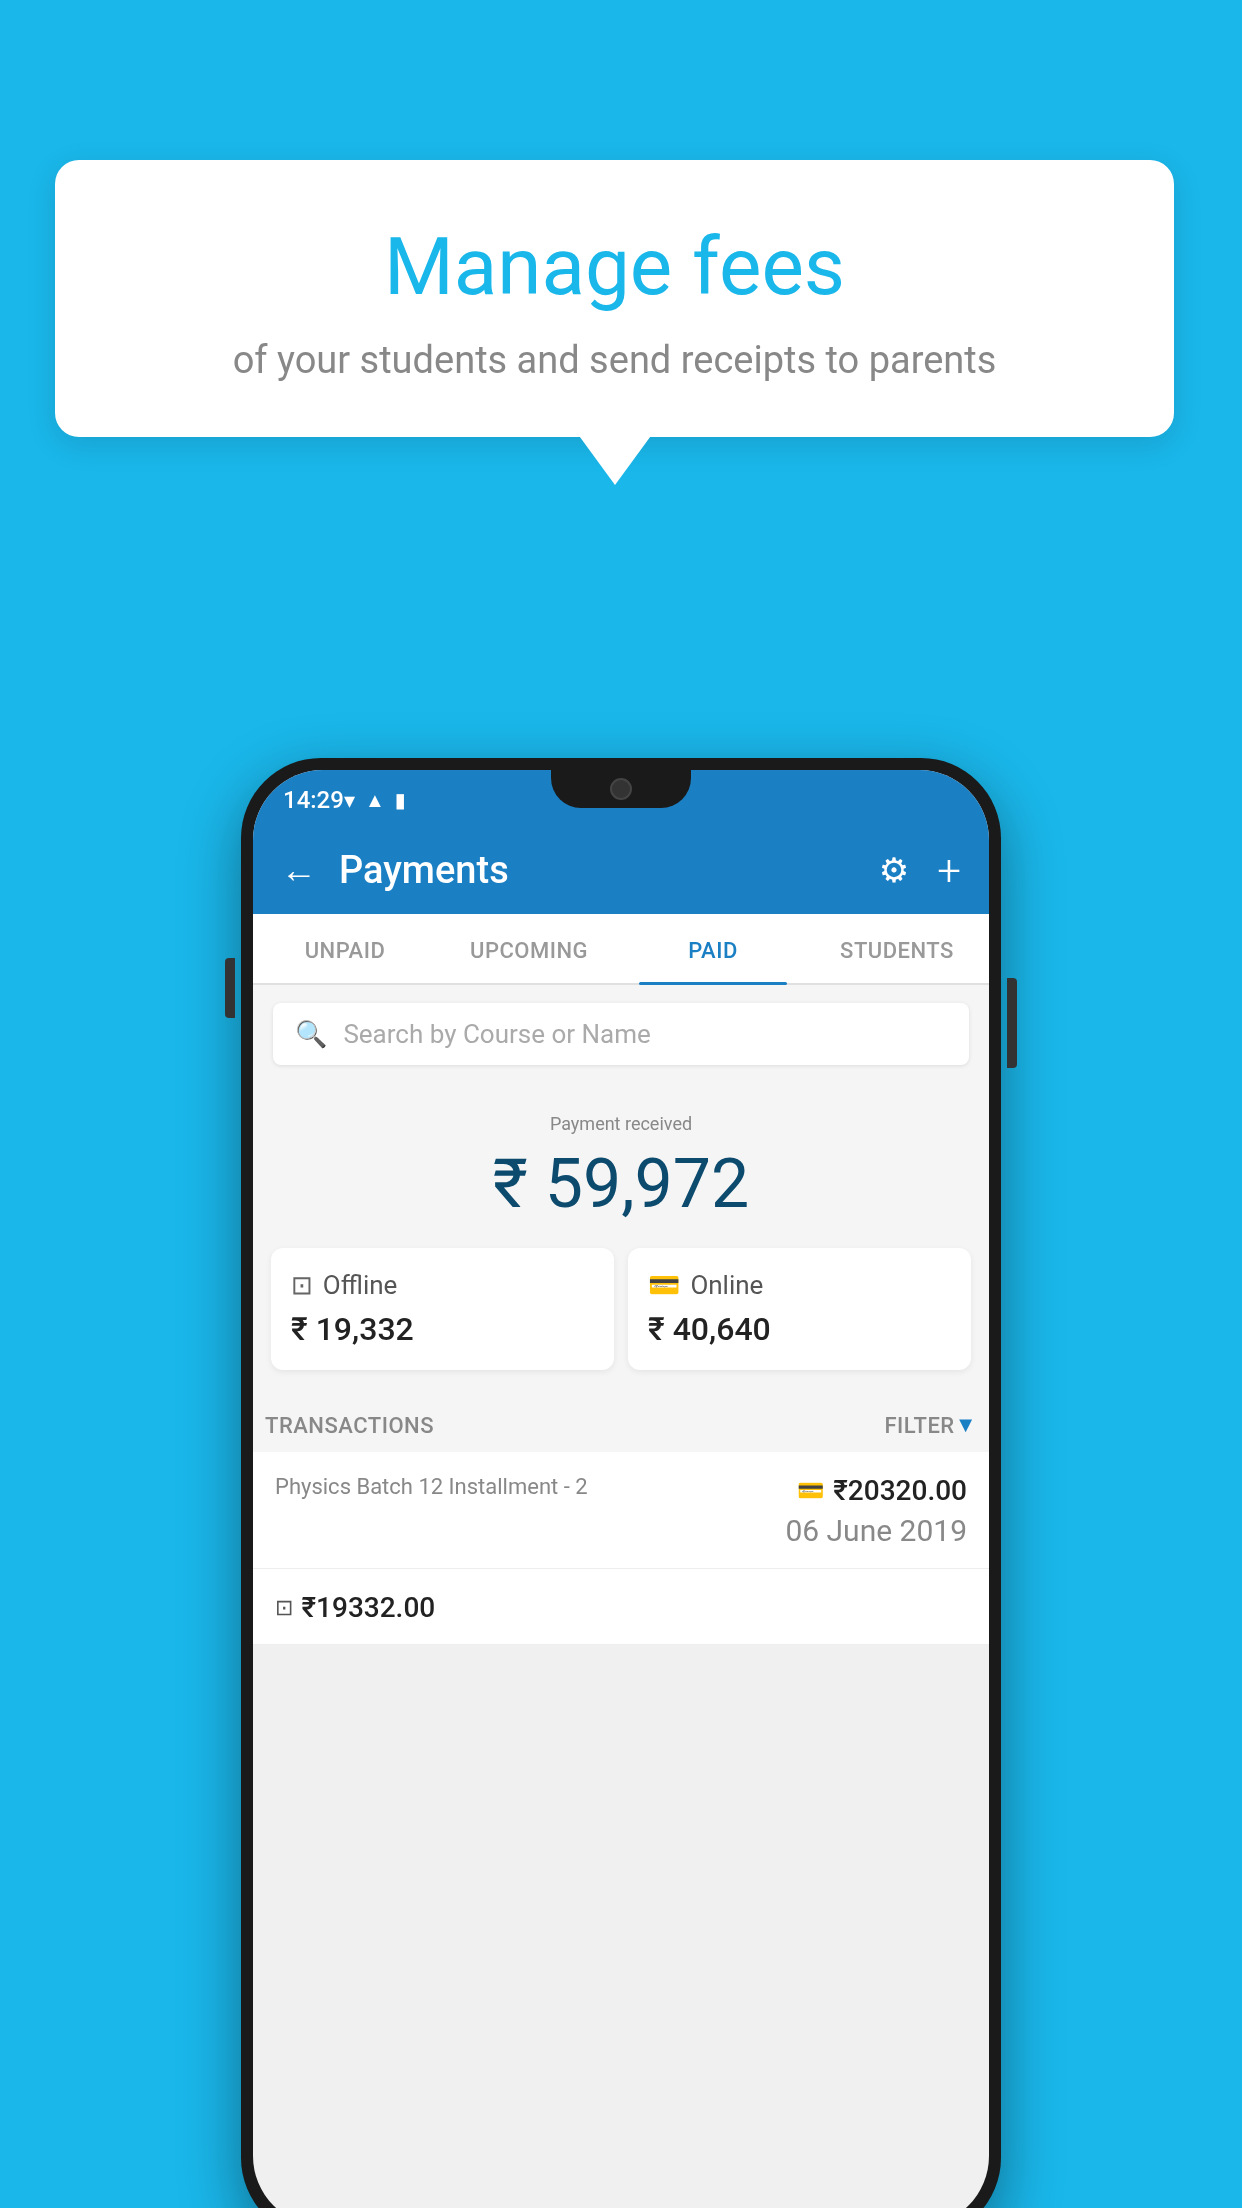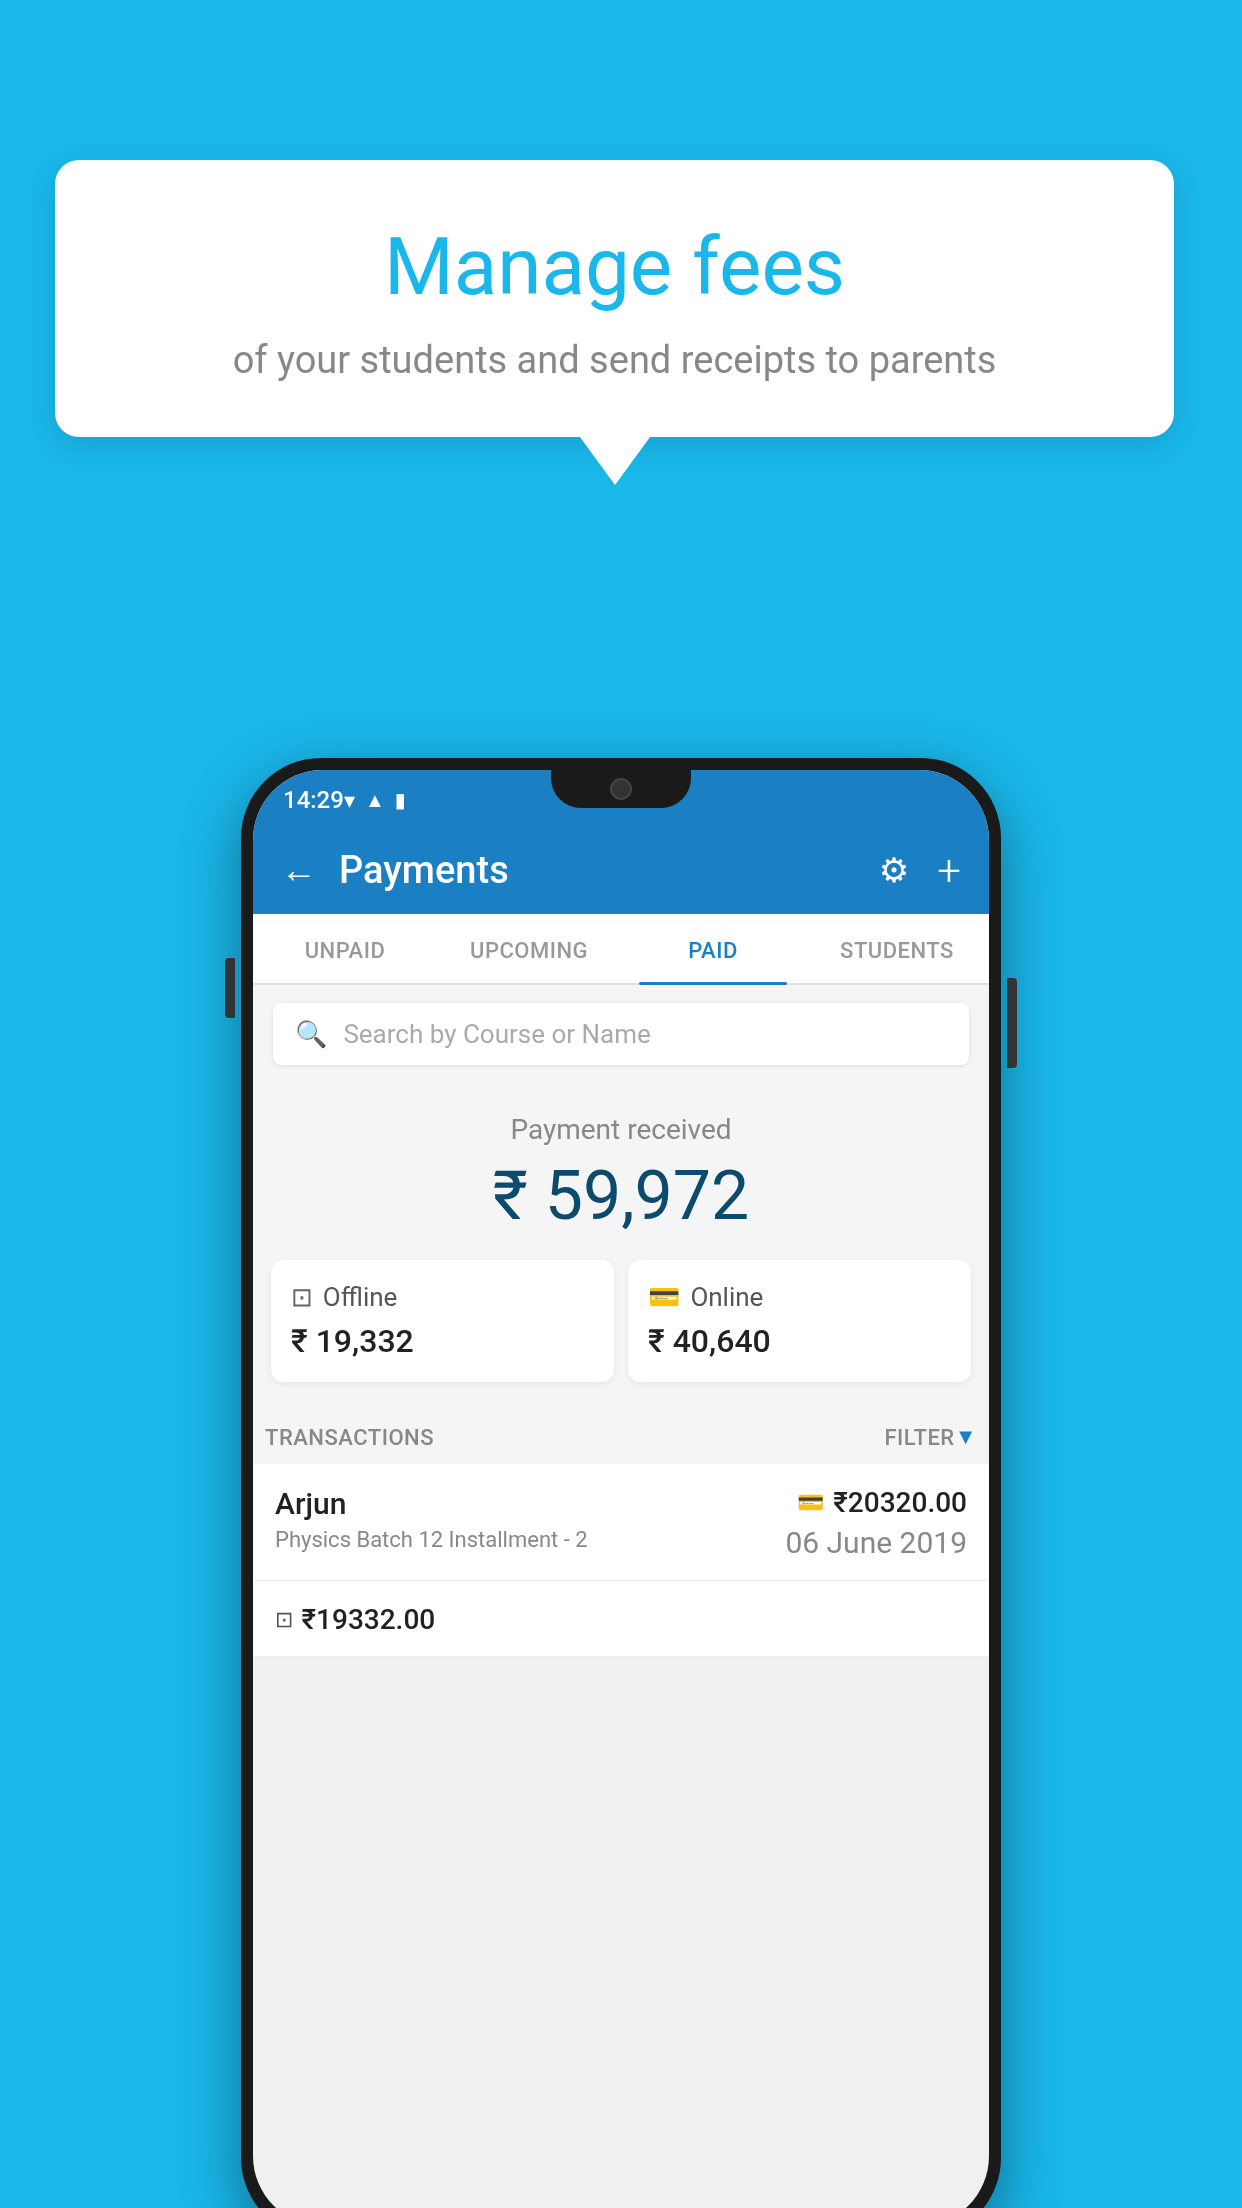--- a/index.html
+++ b/index.html
@@ -198,21 +198,21 @@
       font-size: 26px;
     }
 
     
     .payment-received {
       background: #f5f5f5;
       padding: 30px 0 24px;
       text-align: center;
     }
     .payment-label {
-      font-size: 28px;
+      font-size: 18px;
       color: #888;
       margin-bottom: 10px;
     }
     .payment-amount {
       font-size: 68px;
       font-weight: 400;
       color: #0c4a6e;
     }
 
     
@@ -427,21 +427,20 @@
       <div class="filter-btn">
         <span>FILTER</span>
         <span class="filter-icon">▼</span>
       </div>
     </div>
 
     <div class="transactions-list">
 
       <div class="transaction-row">
         <div class="transaction-left">
-          <div class="transaction-name">Arjun</div>
           <div class="transaction-desc">Physics Batch 12 Installment - 2</div>
         </div>
         <div class="transaction-right">
           <div class="transaction-amount-row">
             <span class="payment-mode-icon">💳</span>
             <span class="transaction-amount">₹20320.00</span>
           </div>
           <div class="transaction-date">06 June 2019</div>
         </div>
       </div>

